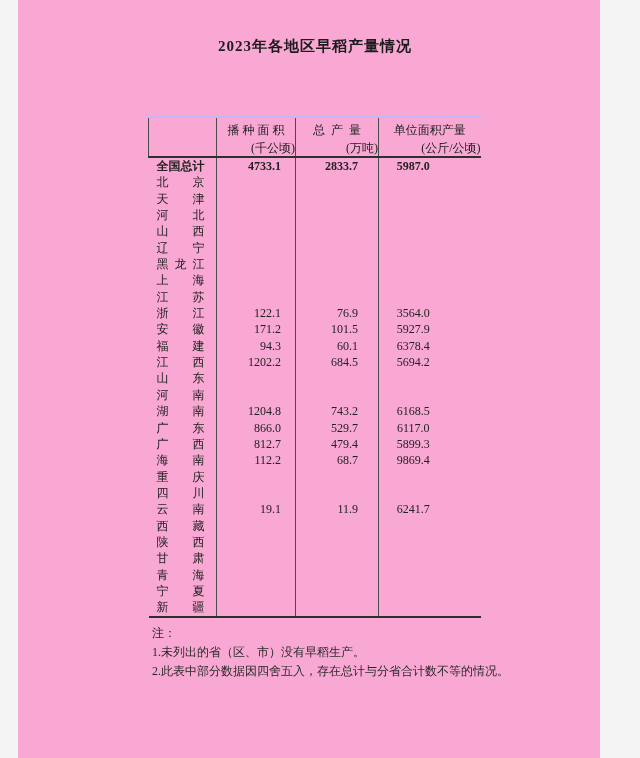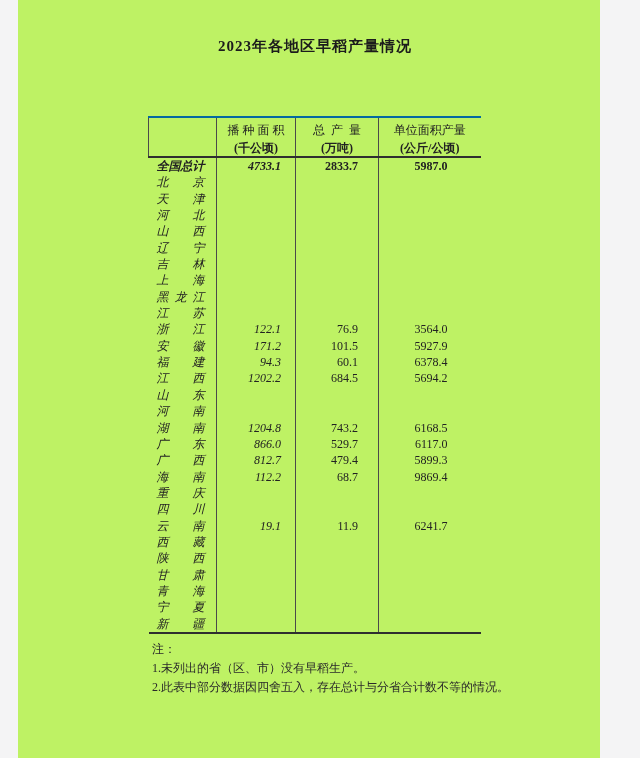--- a/index.html
+++ b/index.html
@@ -7,42 +7,42 @@
     width:640px;height:758px;
     background:#f4f4f5;
     font-family:"Liberation Serif","DejaVu Serif",serif;
     color:#222;
     position:relative;
     overflow:hidden;
   }
   .page{
     position:absolute;left:18px;top:0;
     width:582px;height:758px;
-    background:#bef264;
+    background:#f9a8d4;
   }
   .doc-title{
     margin:37px 0 0 0;
     width:334px;
     padding-left:130px;
     text-align:center;
     font-size:15px;
     font-weight:bold;
     letter-spacing:1px;
     color:#1c1c1c;
     white-space:nowrap;
   }
   .content{
     margin:60px 0 0 130px;
     width:340px;
   }
   table.data-table{
     border-collapse:collapse;
     table-layout:fixed;
     width:332px;
-    border-top:2px solid #0369a1;
+    border-top:2px solid #c4b5fd;
     border-bottom:2px solid #2f2f2f;
     font-size:12px;
     color:#222;
   }
   col.c-region{width:68px;}
   col.c-sown{width:79px;}
   col.c-output{width:83px;}
   col.c-yield{width:102px;}
   thead tr{border-bottom:2px solid #2f2f2f;}
   thead th{
@@ -50,50 +50,48 @@
     padding:0;
     vertical-align:middle;
     border-left:1px solid #4a4a4a;
     height:38px;
   }
   thead th .h-line1{
     display:block;text-align:center;line-height:19px;padding-top:2px;
     white-space:pre;
   }
   thead th .h-line2{
-    display:block;text-align:center;line-height:16px;
+    display:block;text-align:right;line-height:16px;
     white-space:pre;
-    font-weight:bold;
   }
   tbody td{
     padding:0;
     height:16.35px;
     line-height:16.35px;
     overflow:visible;
     white-space:nowrap;
   }
   tbody td.region-cell{
     padding-left:8px;
     text-align:left;
-    font-style:italic;
   }
   .region-name{
     display:inline-block;
     width:48px;
     text-align:justify;
     text-align-last:justify;
     text-justify:inter-character;
   }
   tbody td.num{
     border-left:1px solid #4a4a4a;
     text-align:right;
   }
-  tbody td.num.sown{padding-right:14px;font-style:italic;}
+  tbody td.num.sown{padding-right:14px;}
   tbody td.num.output{padding-right:20px;}
-  tbody td.num.yield{padding-right:33px;}
+  tbody td.num.yield{padding-right:33px;text-align:center;}
   tr.total-row{font-weight:bold;}
   .notes{
     margin:6px 0 0 4px;
     font-size:12px;
     line-height:1.6;
     color:#2a2a2a;
     white-space:nowrap;
   }
 </style>
 </head>
@@ -176,37 +174,29 @@
           <tr>
     <td class="region-cell">
       <span class="region-name">辽宁</span>
     </td>
     <td class="num sown"></td>
     <td class="num output"></td>
     <td class="num yield"></td>
   </tr>
           <tr>
     <td class="region-cell">
-      <span class="region-name">吉林</span>
+      <span class="region-name">黑龙江</span>
     </td>
     <td class="num sown"></td>
     <td class="num output"></td>
     <td class="num yield"></td>
   </tr>
           <tr>
     <td class="region-cell">
       <span class="region-name">上海</span>
-    </td>
-    <td class="num sown"></td>
-    <td class="num output"></td>
-    <td class="num yield"></td>
-  </tr>
-          <tr>
-    <td class="region-cell">
-      <span class="region-name">黑龙江</span>
     </td>
     <td class="num sown"></td>
     <td class="num output"></td>
     <td class="num yield"></td>
   </tr>
           <tr>
     <td class="region-cell">
       <span class="region-name">江苏</span>
     </td>
     <td class="num sown"></td>

